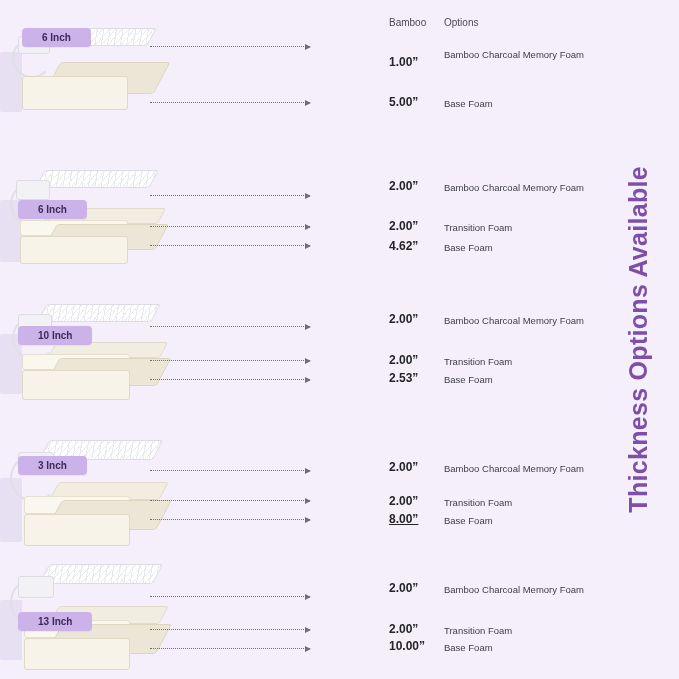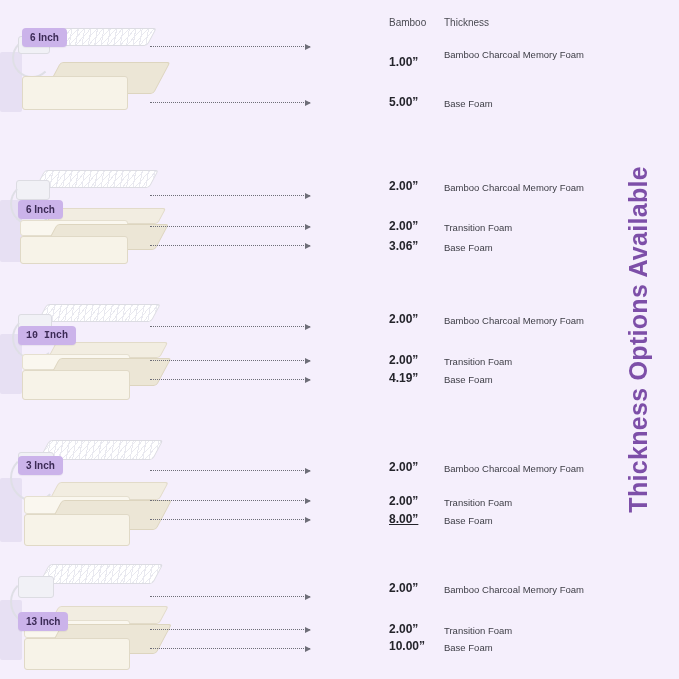--- a/index.html
+++ b/index.html
@@ -58,21 +58,21 @@
     width: 600px;
   }
 
   .badge {
     position: absolute;
     background: #cbb3ea;
     color: #3b2a55;
     font-size: 10px;
     font-weight: bold;
     border-radius: 4px;
-    padding: 4px 8px;
+    padding: 4px 20px;
     white-space: nowrap;
     box-shadow: 0 1px 1px rgba(0,0,0,0.05);
   }
 
   .measure {
     position: absolute;
     font-size: 12px;
     font-weight: bold;
     color: #24242b;
     white-space: nowrap;
@@ -151,21 +151,21 @@
     background: #e7e0f3;
     border-radius: 2px;
   }
 </style>
 </head>
 <body>
 
 <div class="canvas">
 
   <div class="col-head inches">Bamboo</div>
-  <div class="col-head elements">Thickness</div>
+  <div class="col-head elements">Options</div>
 
   <div class="side-title">
     <span>Thickness Options Available</span>
   </div>
 
   <div class="block" style="top:0;height:136px;">
     <div class="art">
       <div class="shadowbar" style="left:0;top:52px;width:22px;height:60px;"></div>
       <div class="layer cover" style="left:40px;top:28px;width:110px;height:16px;"></div>
       <div class="layer cover-side" style="left:18px;top:36px;width:30px;height:16px;border-radius:3px;"></div>
@@ -199,47 +199,47 @@
 
     <div class="leader" style="left:150px;top:45px;width:160px;"></div>
     <div class="measure" style="left:389px;top:29px;">2.00”</div>
     <div class="elem" style="left:444px;top:32px;">Bamboo Charcoal Memory Foam</div>
 
     <div class="leader" style="left:150px;top:76px;width:160px;"></div>
     <div class="measure" style="left:389px;top:69px;">2.00”</div>
     <div class="elem" style="left:444px;top:72px;">Transition Foam</div>
 
     <div class="leader" style="left:150px;top:95px;width:160px;"></div>
-    <div class="measure" style="left:389px;top:89px;">3.06”</div>
+    <div class="measure" style="left:389px;top:89px;">4.62”</div>
     <div class="elem" style="left:444px;top:92px;">Base Foam</div>
   </div>
 
   <div class="block" style="top:282px;height:140px;">
     <div class="art">
       <div class="shadowbar" style="left:0;top:52px;width:22px;height:60px;"></div>
       <div class="layer cover" style="left:42px;top:22px;width:112px;height:16px;"></div>
       <div class="layer cover-side" style="left:18px;top:32px;width:32px;height:18px;border-radius:3px;"></div>
       <div class="curl" style="left:12px;top:34px;width:40px;height:40px;"></div>
       <div class="layer foam-trans" style="left:52px;top:60px;width:110px;height:14px;"></div>
       <div class="layer foam-trans-front" style="left:22px;top:72px;width:106px;height:14px;border-radius:3px;"></div>
       <div class="layer foam-base" style="left:52px;top:76px;width:110px;height:26px;"></div>
       <div class="layer foam-base-front" style="left:22px;top:88px;width:106px;height:28px;border-radius:3px;"></div>
     </div>
-    <div class="badge" style="left:18px;top:44px;font-family:Liberation Mono, monospace;">10 Inch</div>
+    <div class="badge" style="left:18px;top:44px;">10 Inch</div>
 
     <div class="leader" style="left:150px;top:44px;width:160px;"></div>
     <div class="measure" style="left:389px;top:30px;">2.00”</div>
     <div class="elem" style="left:444px;top:33px;">Bamboo Charcoal Memory Foam</div>
 
     <div class="leader" style="left:150px;top:78px;width:160px;"></div>
     <div class="measure" style="left:389px;top:71px;">2.00”</div>
     <div class="elem" style="left:444px;top:74px;">Transition Foam</div>
 
     <div class="leader" style="left:150px;top:97px;width:160px;"></div>
-    <div class="measure" style="left:389px;top:89px;">4.19”</div>
+    <div class="measure" style="left:389px;top:89px;">2.53”</div>
     <div class="elem" style="left:444px;top:92px;">Base Foam</div>
   </div>
 
   <div class="block" style="top:424px;height:142px;">
     <div class="art">
       <div class="shadowbar" style="left:0;top:54px;width:22px;height:64px;"></div>
       <div class="layer cover" style="left:44px;top:16px;width:112px;height:18px;"></div>
       <div class="layer cover-side" style="left:18px;top:28px;width:34px;height:20px;border-radius:3px;"></div>
       <div class="curl" style="left:10px;top:30px;width:44px;height:44px;"></div>
       <div class="layer foam-trans" style="left:54px;top:58px;width:108px;height:16px;"></div>

